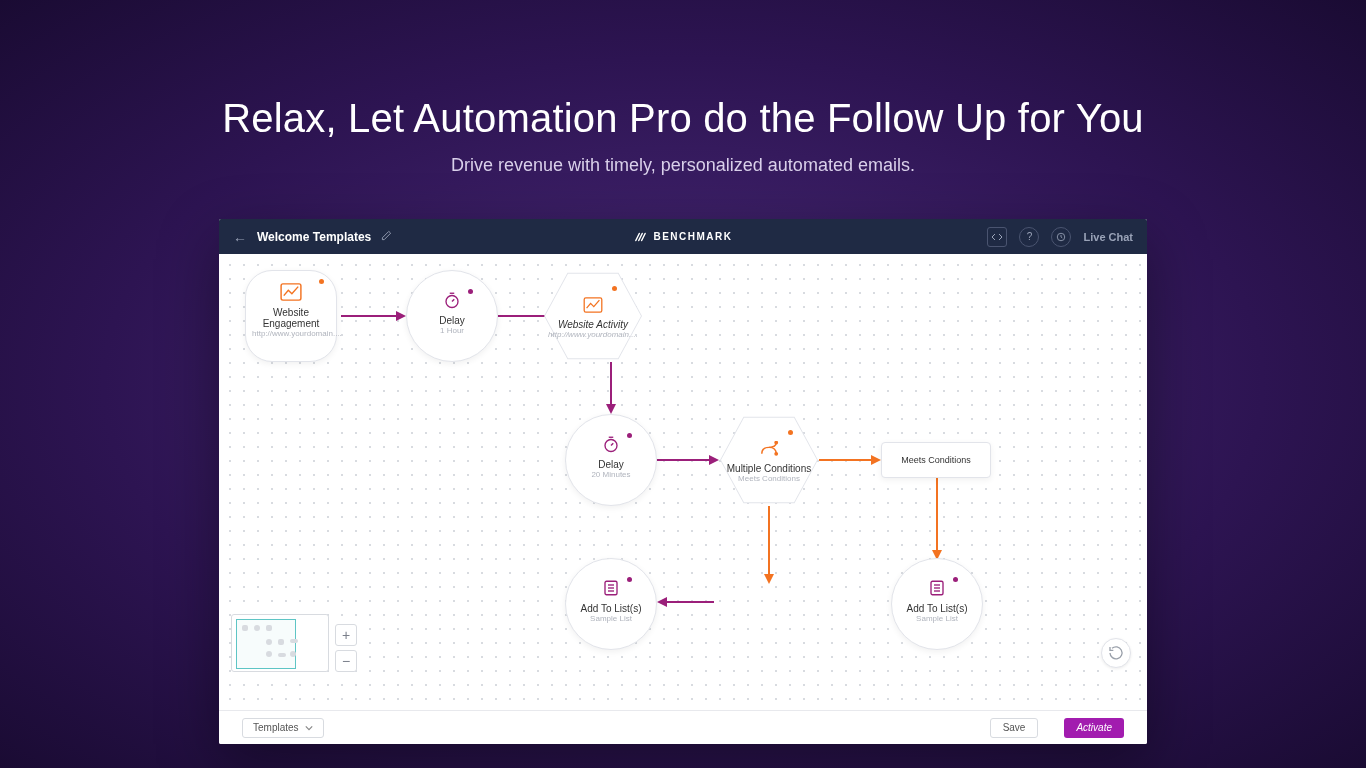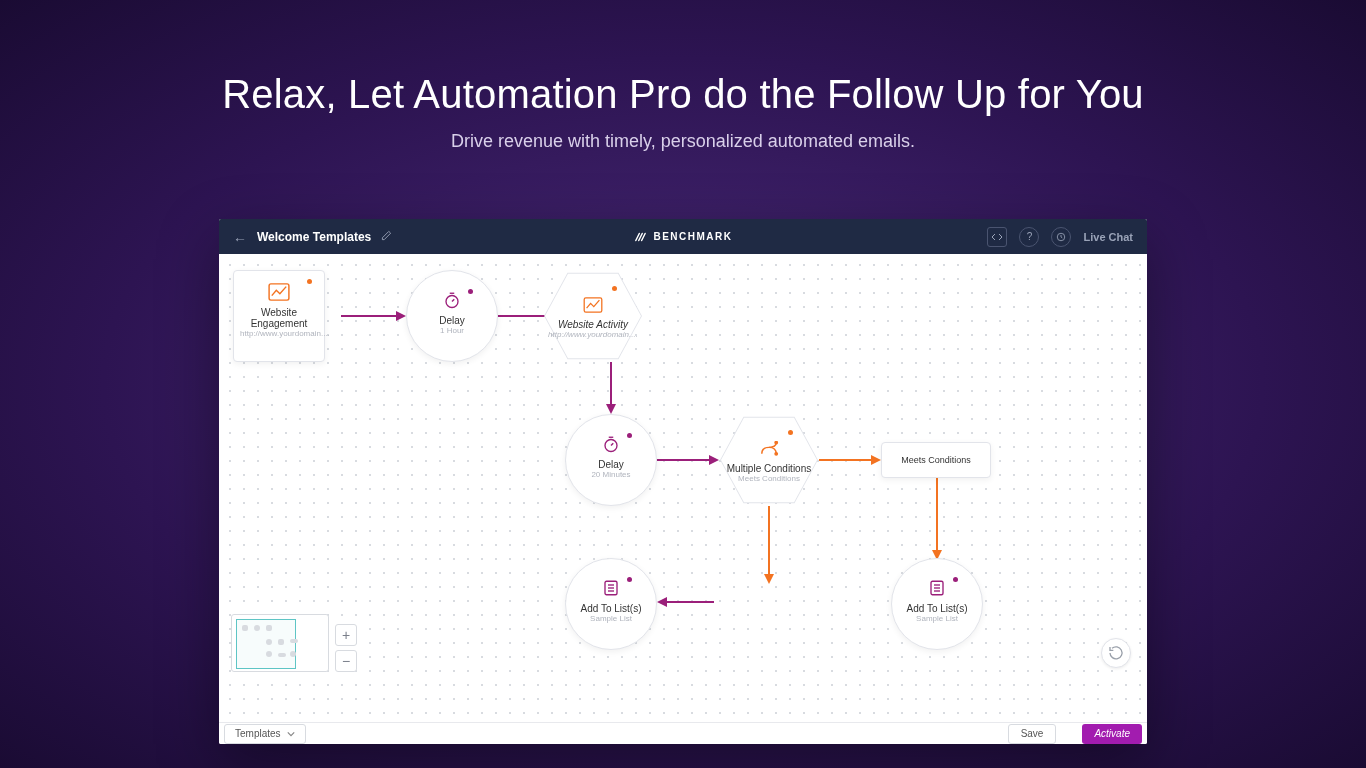--- a/index.html
+++ b/index.html
@@ -8,21 +8,21 @@
   width: 1366px;
   height: 768px;
   background: radial-gradient(ellipse at center, #4a2a7a 0%, #2d1452 60%, #1a0b33 100%);
   overflow: hidden;
 }
 .hero-title {
   color: #fff;
   font-size: 40px;
   font-weight: 400;
   text-align: center;
-  padding-top: 72px;
+  padding-top: 96px;
   letter-spacing: 0.2px;
 }
 .hero-subtitle {
   color: #d9d0ea;
   font-size: 18px;
   text-align: center;
   margin-top: 14px;
   font-weight: 400;
 }
 .app-window {
@@ -243,26 +243,26 @@
   align-items: center;
   justify-content: center;
   color: #9aa0aa;
   cursor: pointer;
 }
 .footer {
   position: absolute;
   bottom: 0;
   left: 0;
   right: 0;
-  height: 22px;
+  height: 34px;
   border-top: 1px solid #e8e9ed;
   background: #fff;
   display: flex;
   align-items: center;
-  padding: 0 5px;
+  padding: 0 23px;
 }
 .templates-btn {
   height: 20px;
   padding: 0 10px;
   border: 1px solid #d8dbe0;
   border-radius: 3px;
   background: #fff;
   font-size: 10px;
   color: #555;
   display: flex;
@@ -356,21 +356,21 @@
 
       <line x1="600" y1="206" x2="660" y2="206" stroke="#f37321" stroke-width="2" marker-end="url(#arr-orange)"></line>
 
       <line x1="718" y1="224" x2="718" y2="304" stroke="#f37321" stroke-width="2" marker-end="url(#arr-orange)"></line>
 
       <line x1="550" y1="252" x2="550" y2="328" stroke="#f37321" stroke-width="2" marker-end="url(#arr-orange)"></line>
 
       <line x1="495" y1="348" x2="440" y2="348" stroke="#9b1f7a" stroke-width="2" marker-end="url(#arr-purple)"></line>
     </svg>
 
-    <div class="node rect" style="left:14px; top:16px;">
+    <div class="node rect" style="left:26px; top:16px;border-radius:27px;">
       <span class="dot" style="background:#f37321"></span>
       <svg class="nicon" width="22" height="18" viewBox="0 0 24 20" fill="none" stroke="#f37321" stroke-width="1.6">
           <rect x="1" y="1" width="22" height="18" rx="2"></rect>
           <polyline points="4 14 9 8 13 12 20 4"></polyline>
         </svg>
       <div class="ntitle">Website Engagement</div>
       <div class="nsub">http://www.yourdomain....</div>
     </div>
 
     <div class="node circle" style="left:187px; top:16px;">

